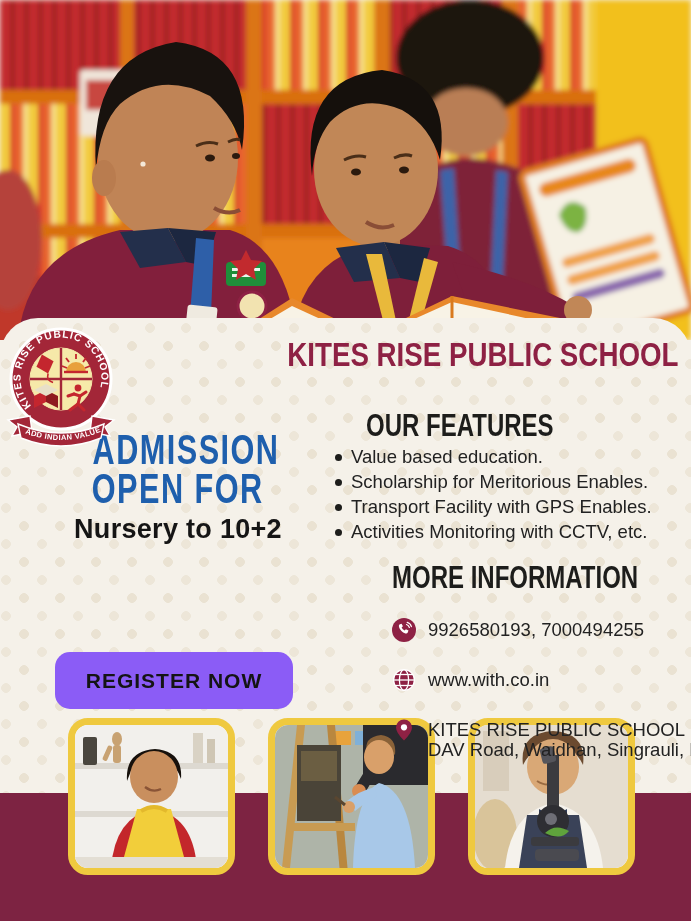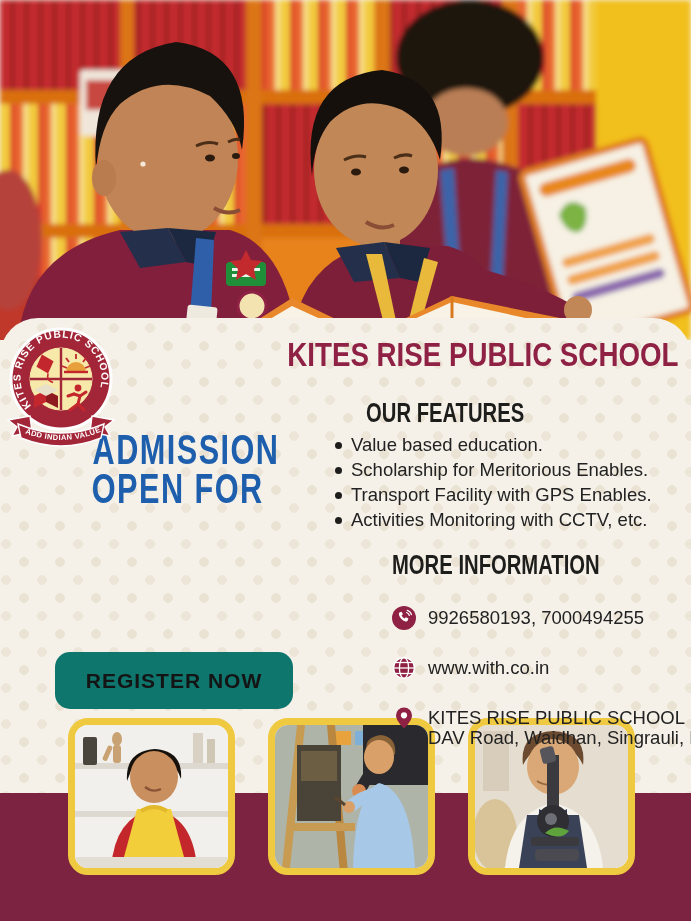--- a/index.html
+++ b/index.html
@@ -33,28 +33,28 @@
   .cond-left{display:inline-block;white-space:nowrap;transform:scaleX(0.75);transform-origin:0 50%;}
   
   .admission{position:absolute;left:58px;top:430px;width:240px;text-align:center;z-index:5;}
   .adm-line{color:#1E5FAD;font-size:42px;font-weight:800;letter-spacing:2px;line-height:39px;margin:0;}
   .adm-line .cond{transform:scaleX(0.73);}
   .adm-year{color:#7E2143;font-size:106px;font-weight:800;line-height:92px;margin:8px 0 0 0;}
   .adm-year .cond{transform:scaleX(0.72);letter-spacing:-3px;}
   .adm-grades{color:#151515;font-size:27px;font-weight:700;margin:6px 0 0 0;letter-spacing:0.3px;}
   .register{
     position:absolute;left:55px;top:652px;width:238px;height:57px;z-index:5;
-    background:#0f766e;border:none;border-radius:15px;cursor:pointer;
+    background:#8b5cf6;border:none;border-radius:15px;cursor:pointer;
     color:#141414;font-family:"Liberation Sans",sans-serif;
     font-size:21px;font-weight:800;letter-spacing:1px;
   }
   
   .features{position:absolute;left:333px;top:398px;width:356px;z-index:5;}
   .features h2,.moreinfo h2{
-    margin:0 0 4px 33px;color:#1D1D1B;font-size:27px;font-weight:800;line-height:30px;
+    margin:12px 0 4px 33px;color:#1D1D1B;font-size:32px;font-weight:800;line-height:30px;
   }
   .features ul{list-style:none;margin:2px 0 12px 0;padding:0;}
   .features li{
     color:#222222;font-size:18.5px;line-height:25px;white-space:nowrap;
   }
   .features li::before{
     content:"";display:inline-block;width:7px;height:7px;border-radius:50%;
     background:#1D1D1B;margin:0 9px 2px 2px;vertical-align:middle;
   }
   
@@ -249,20 +249,21 @@
         </text>
       </g>
     </svg>
   </div>
 
   <h1 class="school-title"><span class="cond">KITES RISE PUBLIC SCHOOL</span></h1>
 
   <div class="admission">
     <div class="adm-line"><span class="cond">ADMISSION</span></div>
     <div class="adm-line"><span class="cond">OPEN FOR</span></div>
+    <div class="adm-grades">Nursery to 10+2</div>
   </div>
   <button class="register">REGISTER NOW</button>
 
   <div class="features">
     <h2><span class="cond-left">OUR FEATURES</span></h2>
     <ul>
       <li>Value based education.</li>
       <li>Scholarship for Meritorious Enables.</li>
       <li>Transport Facility with GPS Enables.</li>
       <li>Activities Monitoring with CCTV, etc.</li>

